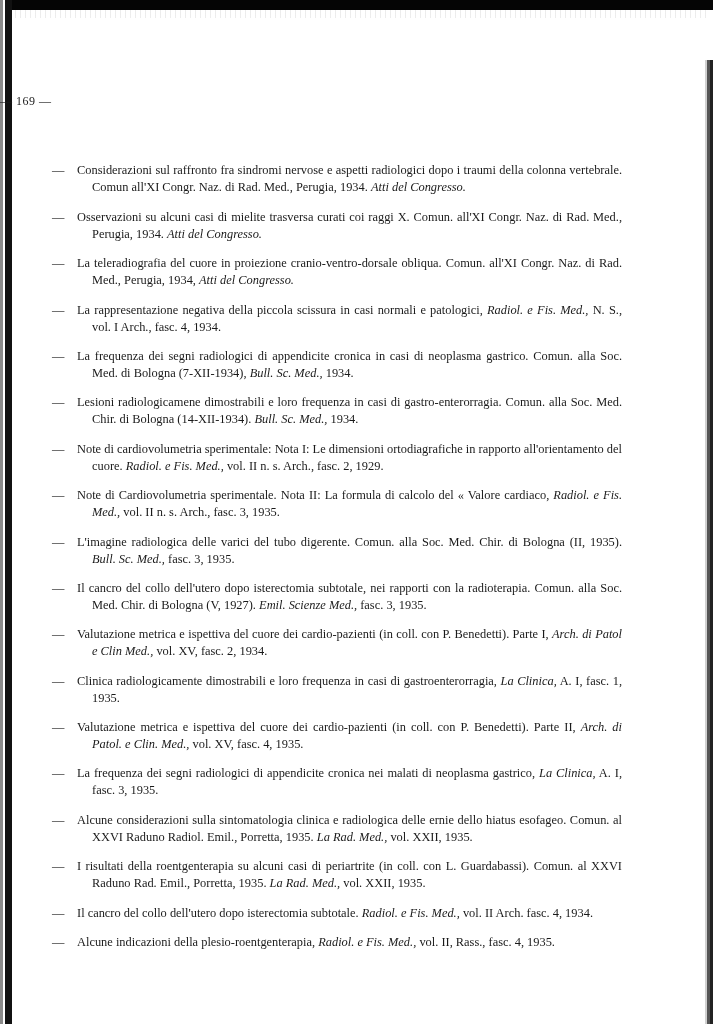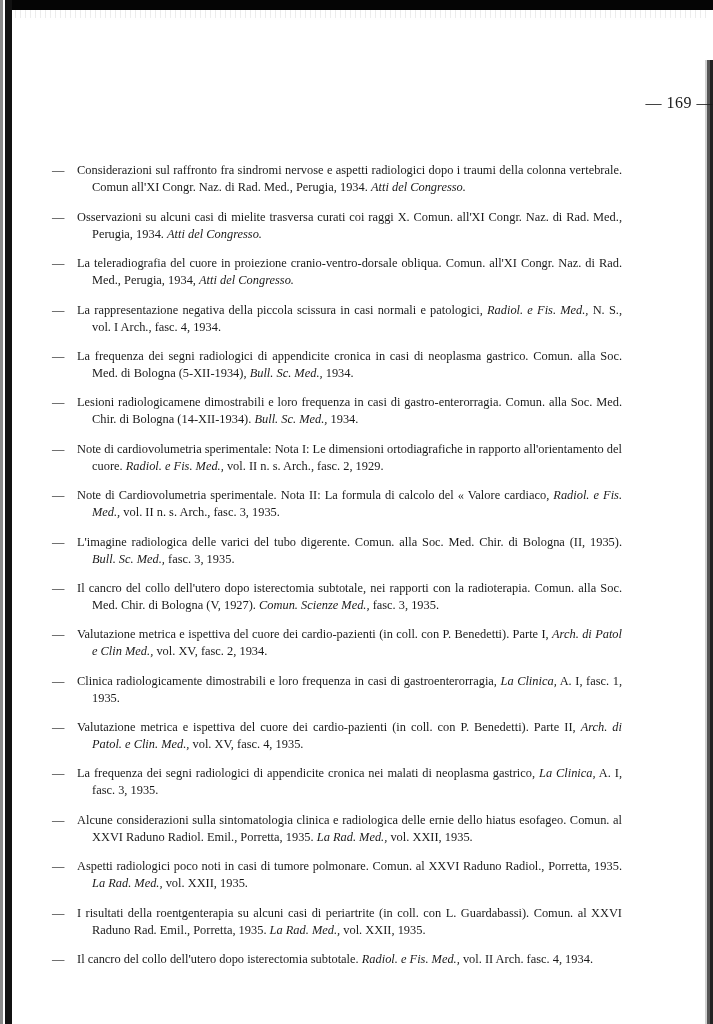--- a/index.html
+++ b/index.html
@@ -22,21 +22,21 @@
   .left-border {
     position: absolute; left: 0; top: 0; width: 12px; height: 1024px;
     background: linear-gradient(90deg, #8a8a8a 0 3px, #ffffff 3px 5px, #111 5px 12px);
   }
   .right-border {
     position: absolute; right: 0; top: 60px; width: 8px; height: 964px;
     background: linear-gradient(90deg, #d0d0d0 0 2px, #555 2px 5px, #222 5px 8px);
   }
   .page-number {
     position: absolute; left: 0; width: 713px; top: 94px;
-    text-align: right; font-size: 16px; letter-spacing: 0.5px;
+    text-align: left; font-size: 12px; letter-spacing: 0.5px;
   }
   .entries {
     position: absolute; left: 62px; top: 150px; width: 560px;
     font-size: 12.4px; line-height: 17px;
   }
   .entry {
     position: relative;
     padding-left: 70px; text-indent: -40px;
     margin-left: -40px;
     margin-bottom: 2.4px;
@@ -53,27 +53,27 @@
 <div class="left-border"></div>
 <div class="right-border"></div>
 
 <div class="page-number">— 169 —</div>
 
 <div class="entries" id="entries">
     <p class="entry"><span class="dash">—</span><span>Considerazioni sul raffronto fra sindromi nervose e aspetti radiologici dopo i traumi della colonna vertebrale. Comun all'XI Congr. Naz. di Rad. Med., Perugia, 1934.</span> <span class="ital">Atti del Congresso.</span></p>
     <p class="entry"><span class="dash">—</span><span>Osservazioni su alcuni casi di mielite trasversa curati coi raggi X. Comun. all'XI Congr. Naz. di Rad. Med., Perugia, 1934.</span> <span class="ital">Atti del Congresso.</span></p>
     <p class="entry"><span class="dash">—</span><span>La teleradiografia del cuore in proiezione cranio-ventro-dorsale obliqua. Comun. all'XI Congr. Naz. di Rad. Med., Perugia, 1934,</span> <span class="ital">Atti del Congresso.</span></p>
     <p class="entry"><span class="dash">—</span><span>La rappresentazione negativa della piccola scissura in casi normali e patologici,</span> <span class="ital">Radiol. e Fis. Med.,</span> <span>N. S., vol. I Arch., fasc. 4, 1934.</span></p>
-    <p class="entry"><span class="dash">—</span><span>La frequenza dei segni radiologici di appendicite cronica in casi di neoplasma gastrico. Comun. alla Soc. Med. di Bologna (5-XII-1934),</span> <span class="ital">Bull. Sc. Med.,</span> <span>1934.</span></p>
+    <p class="entry"><span class="dash">—</span><span>La frequenza dei segni radiologici di appendicite cronica in casi di neoplasma gastrico. Comun. alla Soc. Med. di Bologna (7-XII-1934),</span> <span class="ital">Bull. Sc. Med.,</span> <span>1934.</span></p>
     <p class="entry"><span class="dash">—</span><span>Lesioni radiologicamene dimostrabili e loro frequenza in casi di gastro-enterorragia. Comun. alla Soc. Med. Chir. di Bologna (14-XII-1934).</span> <span class="ital">Bull. Sc. Med.,</span> <span>1934.</span></p>
     <p class="entry"><span class="dash">—</span><span>Note di cardiovolumetria sperimentale: Nota I: Le dimensioni ortodiagrafiche in rapporto all'orientamento del cuore.</span> <span class="ital">Radiol. e Fis. Med.,</span> <span>vol. II n. s. Arch., fasc. 2, 1929.</span></p>
     <p class="entry"><span class="dash">—</span><span>Note di Cardiovolumetria sperimentale. Nota II: La formula di calcolo del « Valore cardiaco,</span> <span class="ital">Radiol. e Fis. Med.,</span> <span>vol. II n. s. Arch., fasc. 3, 1935.</span></p>
     <p class="entry"><span class="dash">—</span><span>L'imagine radiologica delle varici del tubo digerente. Comun. alla Soc. Med. Chir. di Bologna (II, 1935).</span> <span class="ital">Bull. Sc. Med.,</span> <span>fasc. 3, 1935.</span></p>
-    <p class="entry"><span class="dash">—</span><span>Il cancro del collo dell'utero dopo isterectomia subtotale, nei rapporti con la radioterapia. Comun. alla Soc. Med. Chir. di Bologna (V, 1927).</span> <span class="ital">Comun. Scienze Med.,</span> <span>fasc. 3, 1935.</span></p>
+    <p class="entry"><span class="dash">—</span><span>Il cancro del collo dell'utero dopo isterectomia subtotale, nei rapporti con la radioterapia. Comun. alla Soc. Med. Chir. di Bologna (V, 1927).</span> <span class="ital">Emil. Scienze Med.,</span> <span>fasc. 3, 1935.</span></p>
     <p class="entry"><span class="dash">—</span><span>Valutazione metrica e ispettiva del cuore dei cardio-pazienti (in coll. con P. Benedetti). Parte I,</span> <span class="ital">Arch. di Patol e Clin Med.,</span> <span>vol. XV, fasc. 2, 1934.</span></p>
     <p class="entry"><span class="dash">—</span><span>Clinica radiologicamente dimostrabili e loro frequenza in casi di gastroenterorragia,</span> <span class="ital">La Clinica,</span> <span>A. I, fasc. 1, 1935.</span></p>
     <p class="entry"><span class="dash">—</span><span>Valutazione metrica e ispettiva del cuore dei cardio-pazienti (in coll. con P. Benedetti). Parte II,</span> <span class="ital">Arch. di Patol. e Clin. Med.,</span> <span>vol. XV, fasc. 4, 1935.</span></p>
     <p class="entry"><span class="dash">—</span><span>La frequenza dei segni radiologici di appendicite cronica nei malati di neoplasma gastrico,</span> <span class="ital">La Clinica,</span> <span>A. I, fasc. 3, 1935.</span></p>
     <p class="entry"><span class="dash">—</span><span>Alcune considerazioni sulla sintomatologia clinica e radiologica delle ernie dello hiatus esofageo. Comun. al XXVI Raduno Radiol. Emil., Porretta, 1935.</span> <span class="ital">La Rad. Med.,</span> <span>vol. XXII, 1935.</span></p>
-    <p class="entry"><span class="dash">—</span><span>Aspetti radiologici poco noti in casi di tumore polmonare. Comun. al XXVI Raduno Radiol., Porretta, 1935.</span> <span class="ital">La Rad. Med.,</span> <span>vol. XXII, 1935.</span></p>
     <p class="entry"><span class="dash">—</span><span>I risultati della roentgenterapia su alcuni casi di periartrite (in coll. con L. Guardabassi). Comun. al XXVI Raduno Rad. Emil., Porretta, 1935.</span> <span class="ital">La Rad. Med.,</span> <span>vol. XXII, 1935.</span></p>
     <p class="entry"><span class="dash">—</span><span>Il cancro del collo dell'utero dopo isterectomia subtotale.</span> <span class="ital">Radiol. e Fis. Med.,</span> <span>vol. II Arch. fasc. 4, 1934.</span></p>
+    <p class="entry"><span class="dash">—</span><span>Alcune indicazioni della plesio-roentgenterapia,</span> <span class="ital">Radiol. e Fis. Med.,</span> <span>vol. II, Rass., fasc. 4, 1935.</span></p>
   </div>
 
 </body></html>

